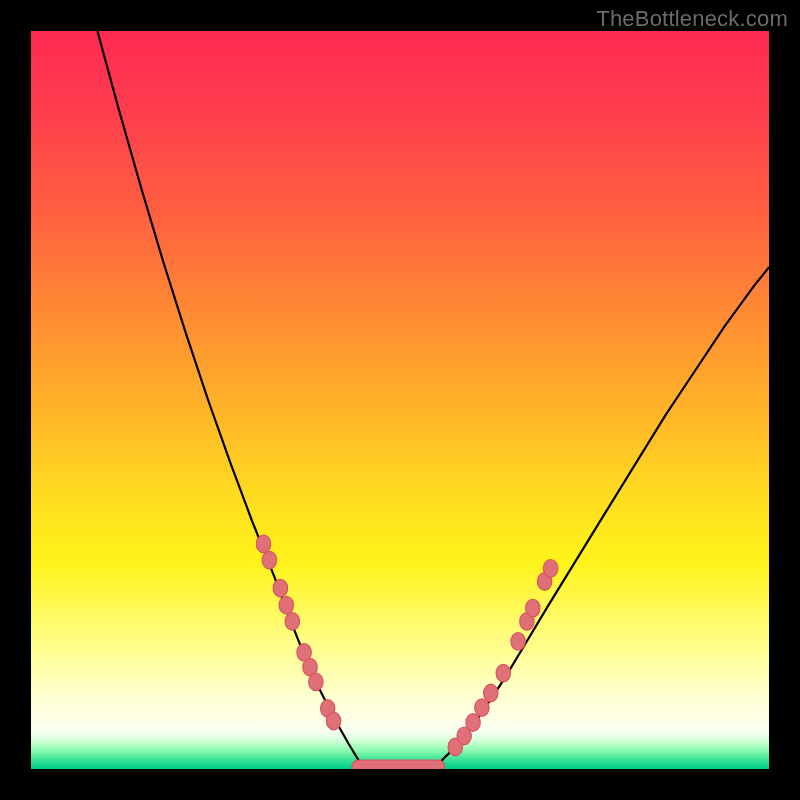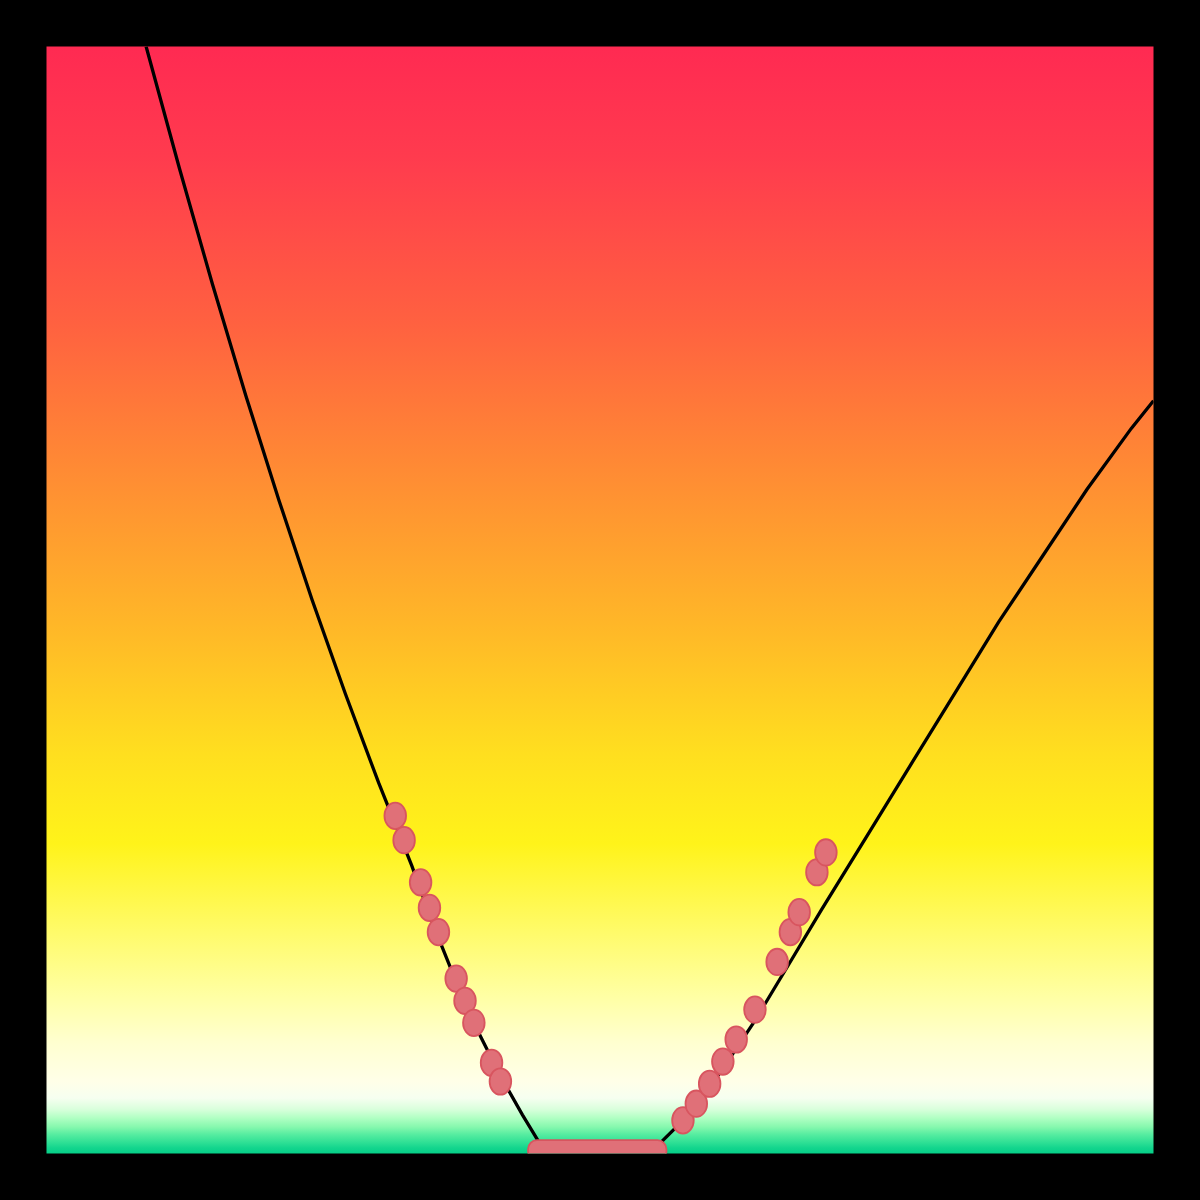--- a/index.html
+++ b/index.html
@@ -110,13 +110,14 @@
           <ellipse class="blob" cx="472.3" cy="642.1" rx="7.2" ry="8.8"></ellipse>
           <ellipse class="blob" cx="487.1" cy="610.3" rx="7.2" ry="8.8"></ellipse>
           <ellipse class="blob" cx="495.9" cy="590.4" rx="7.2" ry="8.8"></ellipse>
           <ellipse class="blob" cx="501.8" cy="577.1" rx="7.2" ry="8.8"></ellipse>
           <ellipse class="blob" cx="513.6" cy="550.5" rx="7.2" ry="8.8"></ellipse>
           <ellipse class="blob" cx="519.6" cy="537.3" rx="7.2" ry="8.8"></ellipse>
         </g>
       <rect id="floor-band" class="flatblob" rx="6" ry="6" x="321.0" width="92.3" y="729.1" height="13.3"></rect>
     </svg>
   </div>
+  <div class="watermark">TheBottleneck.com</div>
 </div>
 
 </body></html>

